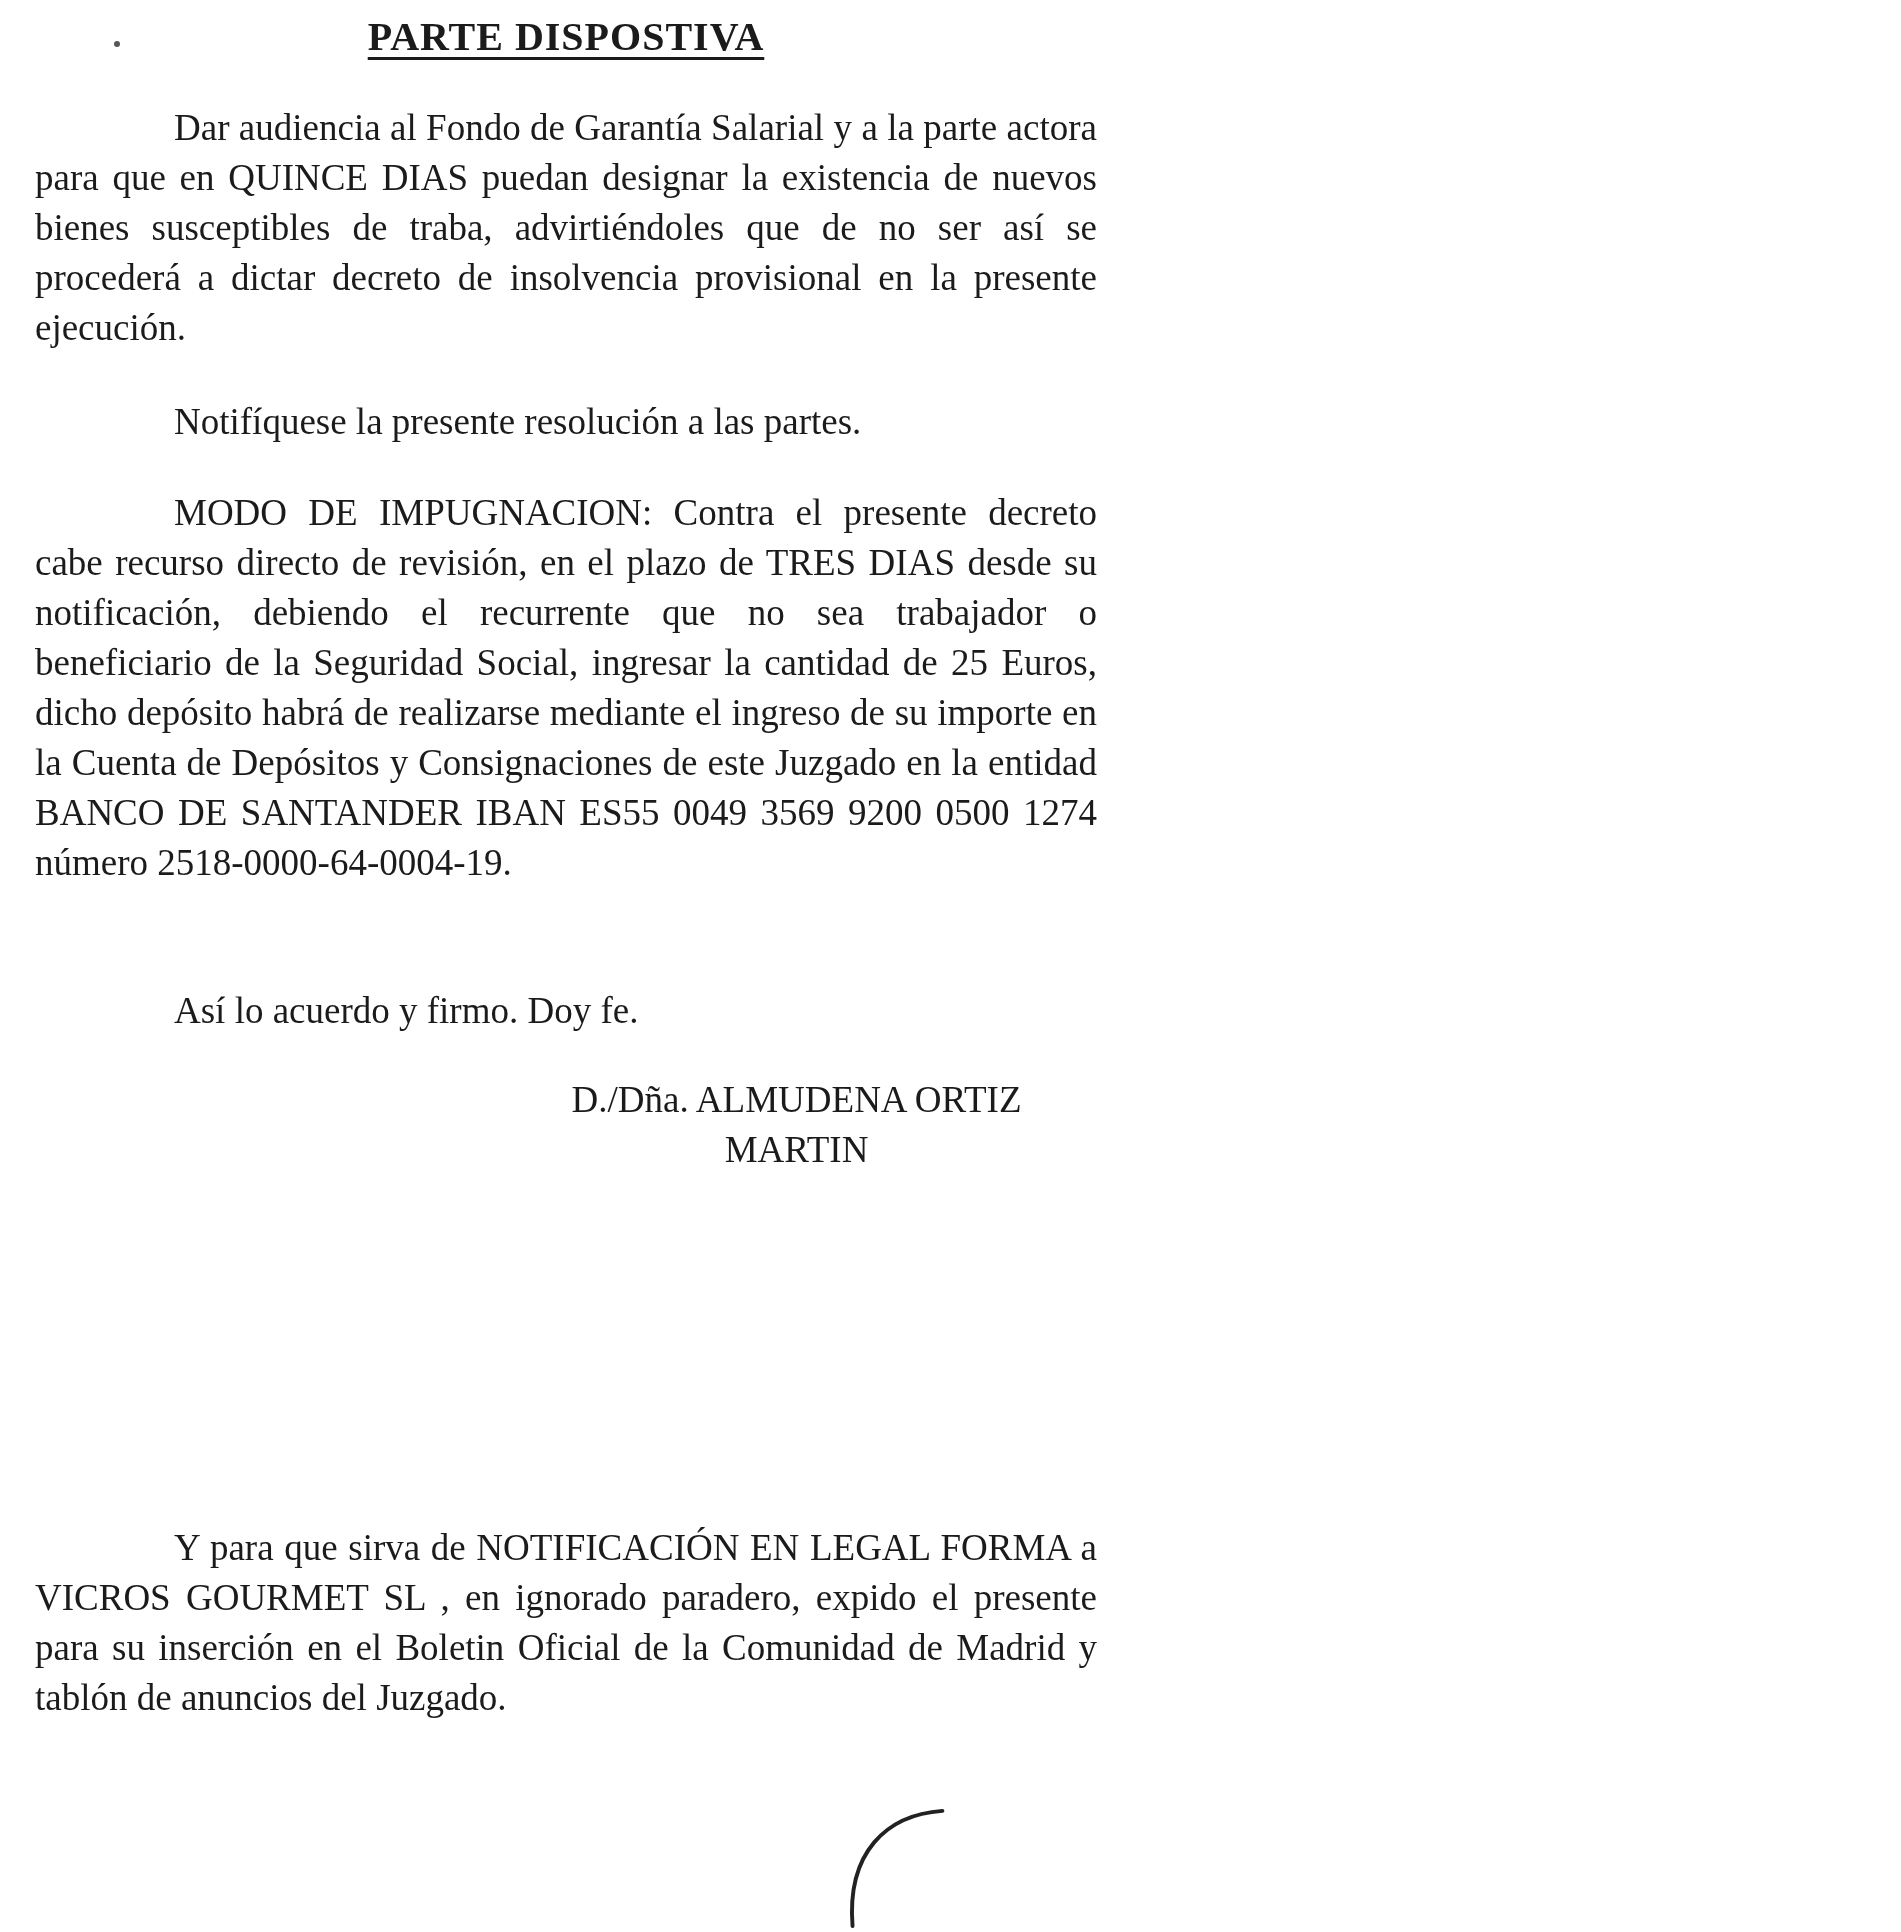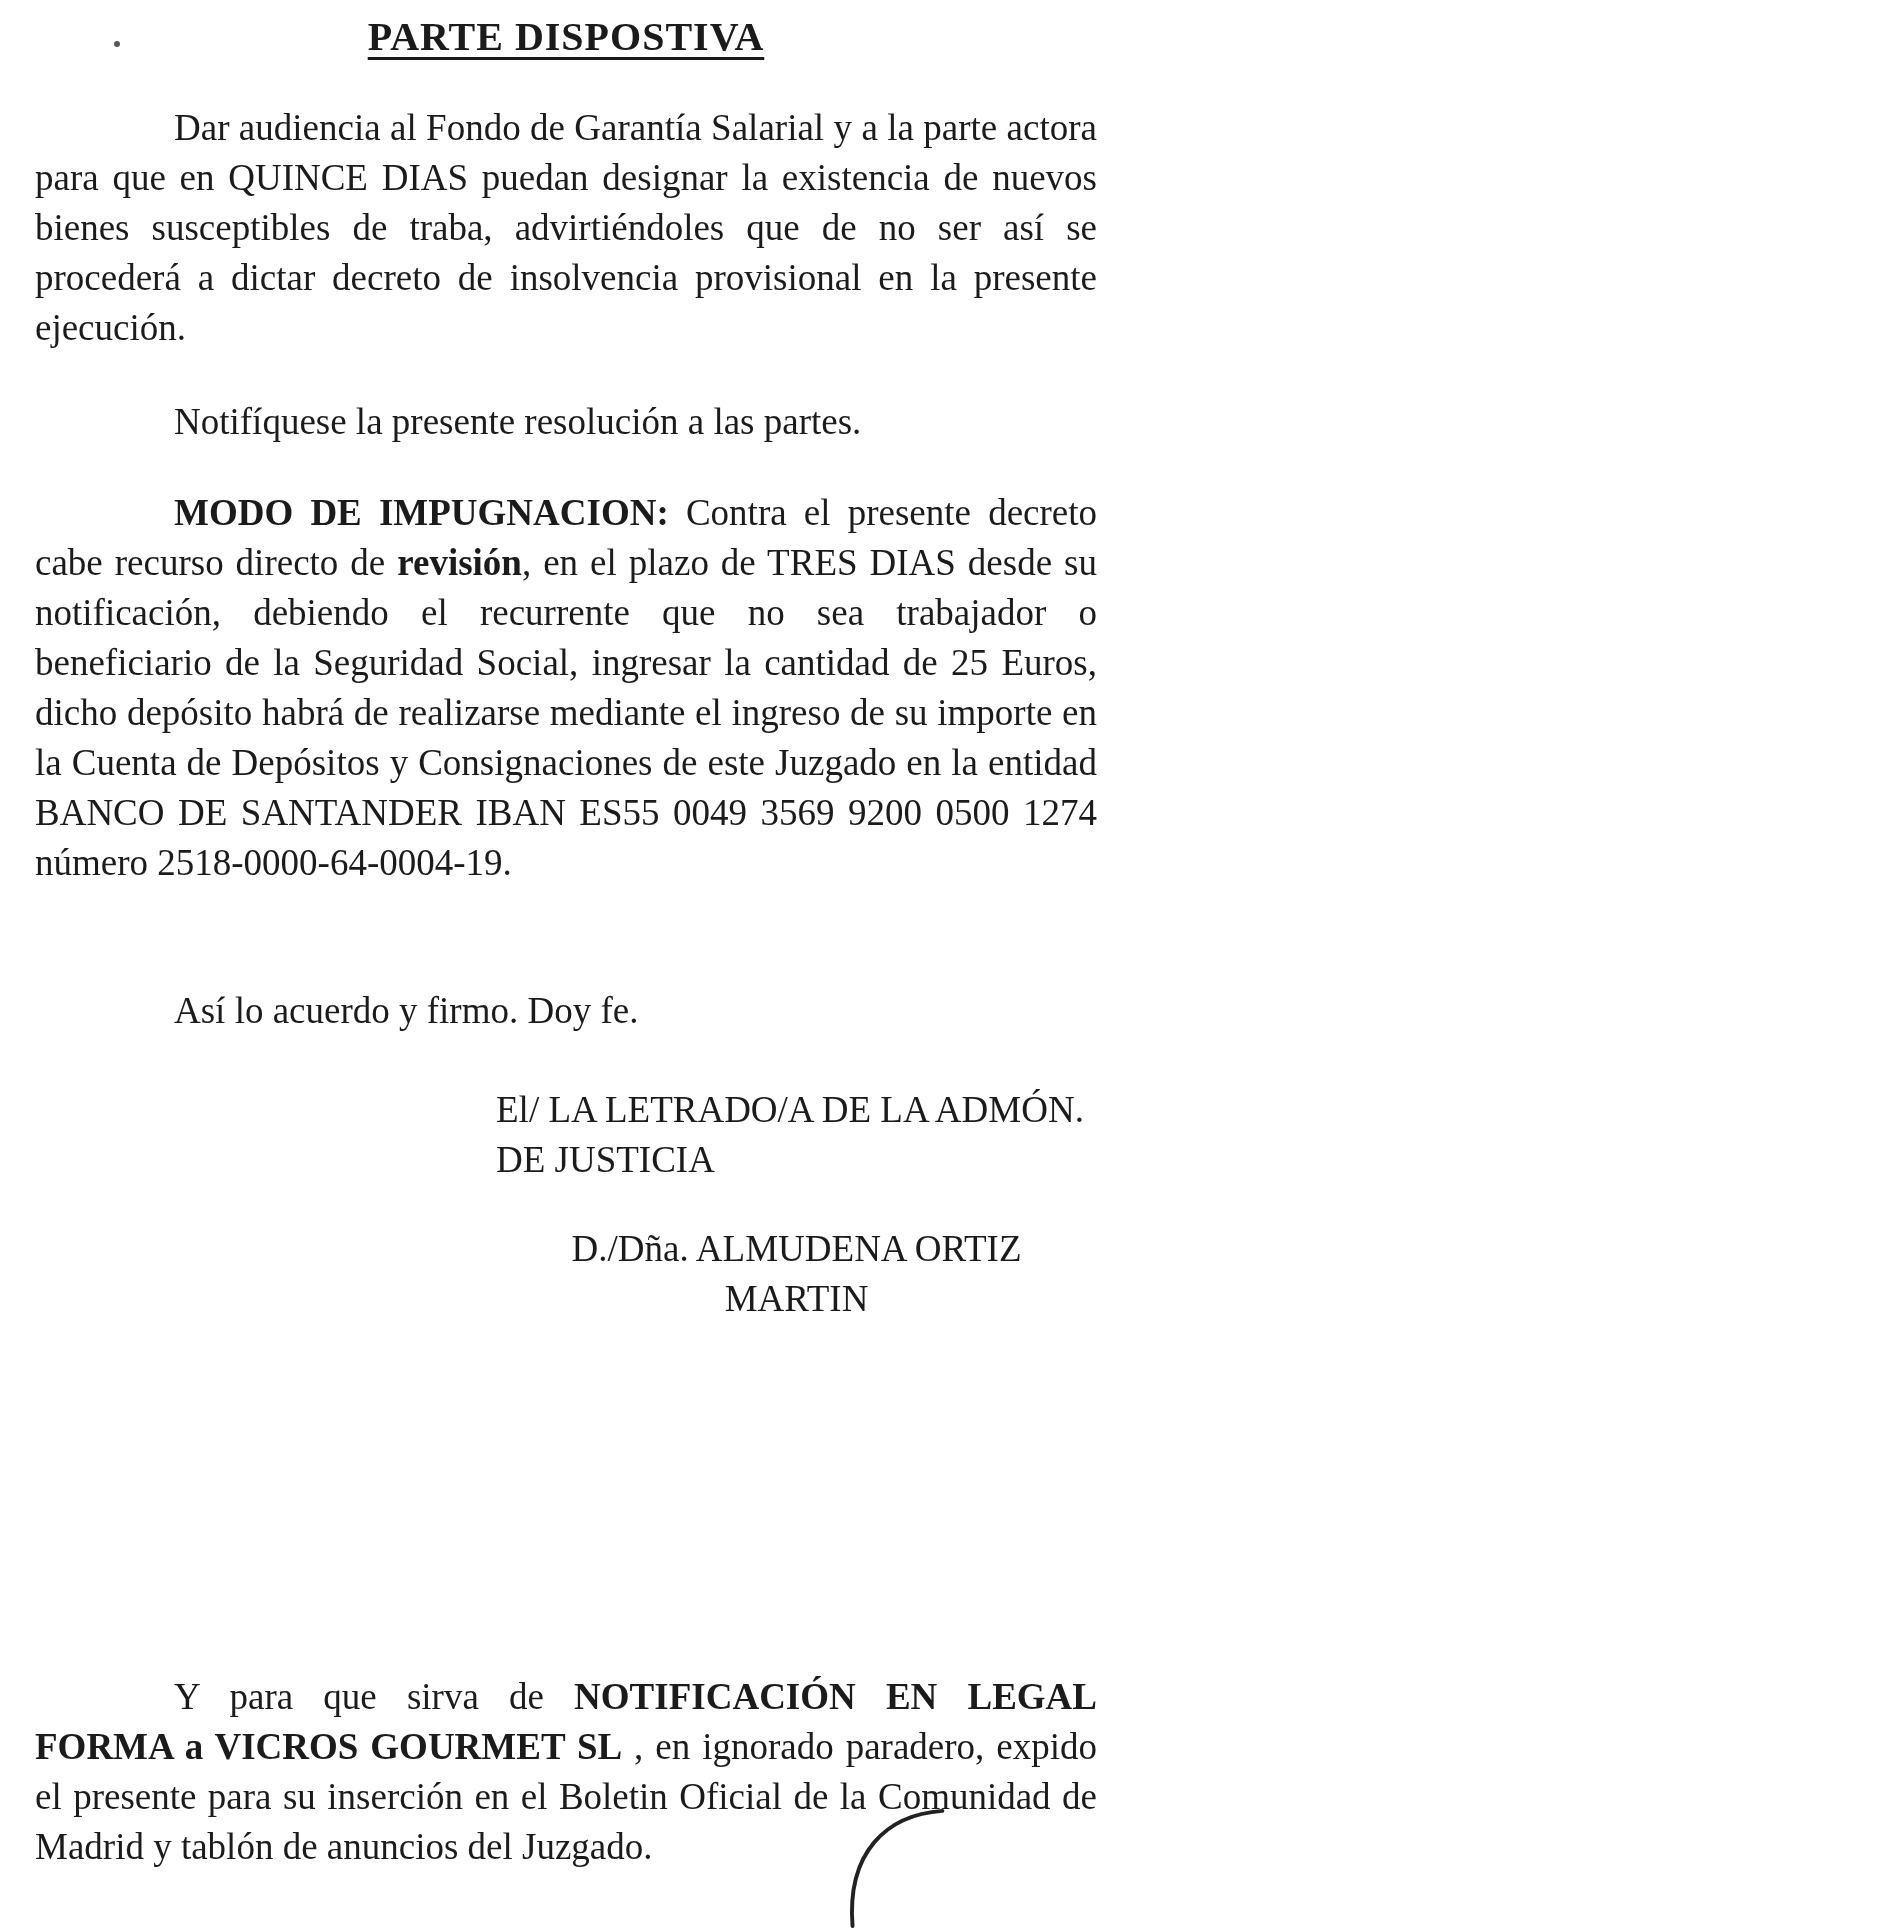--- a/index.html
+++ b/index.html
@@ -38,21 +38,21 @@
   .justify { text-align: justify; }
   .p-intro        { margin-top: 44px; }
   .p-audiencia    { margin-top: 41px; }
   .p-cuenta       { margin-top: 44px; }
   .p-notifiquese  { margin-top: 44px; }
   .p-impugnacion  { margin-top: 41px; }
   .p-acuerdo      { margin-top: 98px; }
   .p-letrado      { margin-top: 49px; margin-left: 461px; }
   .p-nombre       { margin-top: 39px; margin-left: 461px; text-align: center; }
   .p-notificacion { margin-top: 348px; }
-  strong { font-weight: bold; }
+  strong { font-weight: normal; }
   .artifact-dot {
     position: absolute;
     left: 114px;
     top: 41px;
     width: 5.9px;
     height: 5.9px;
     background: #3a3a3a;
     border-radius: 50%;
     opacity: 0.85;
   }
@@ -76,21 +76,20 @@
 
   <p class="para indent justify p-audiencia">Dar audiencia al Fondo de Garantía Salarial y a la parte actora para que en QUINCE DIAS puedan designar la existencia de nuevos bienes susceptibles de traba, advirtiéndoles que de no ser así se procederá a dictar decreto de insolvencia provisional en la presente ejecución.</p>
 
 
   <p class="para indent p-notifiquese">Notifíquese la presente resolución a las partes.</p>
 
   <p class="para indent justify p-impugnacion"><strong>MODO DE IMPUGNACION:</strong><span> Contra el presente decreto cabe recurso directo de </span><strong>revisión</strong><span>, en el plazo de TRES DIAS desde su notificación, debiendo el recurrente que no sea trabajador o beneficiario de la Seguridad Social, ingresar la cantidad de  25 Euros, dicho depósito habrá de realizarse mediante el ingreso de su importe en la Cuenta de Depósitos y Consignaciones de este Juzgado en la entidad BANCO DE SANTANDER IBAN ES55 0049 3569 9200 0500 1274 número 2518-0000-64-0004-19.</span></p>
 
   <p class="para indent p-acuerdo">Así lo acuerdo y firmo. Doy fe.</p>
 
-  <p class="para p-letrado">El/ LA LETRADO/A DE LA ADMÓN. DE JUSTICIA</p>
 
   <p class="para p-nombre">D./Dña. ALMUDENA ORTIZ MARTIN</p>
 
   <p class="para indent justify p-notificacion"><span>Y para que sirva de </span><strong>NOTIFICACIÓN EN LEGAL FORMA  a VICROS GOURMET SL</strong><span> , en ignorado paradero, expido el presente para su inserción en el Boletin Oficial de la Comunidad de Madrid y tablón de anuncios del Juzgado.</span></p>
 
   <svg class="signature" viewBox="0 0 130 130" xmlns="http://www.w3.org/2000/svg">
     <path d="M 112 6 C 55 10, 14 48, 20 124" fill="none" stroke="#222222" stroke-width="4" stroke-linecap="round"></path>
   </svg>
 
 </div>

